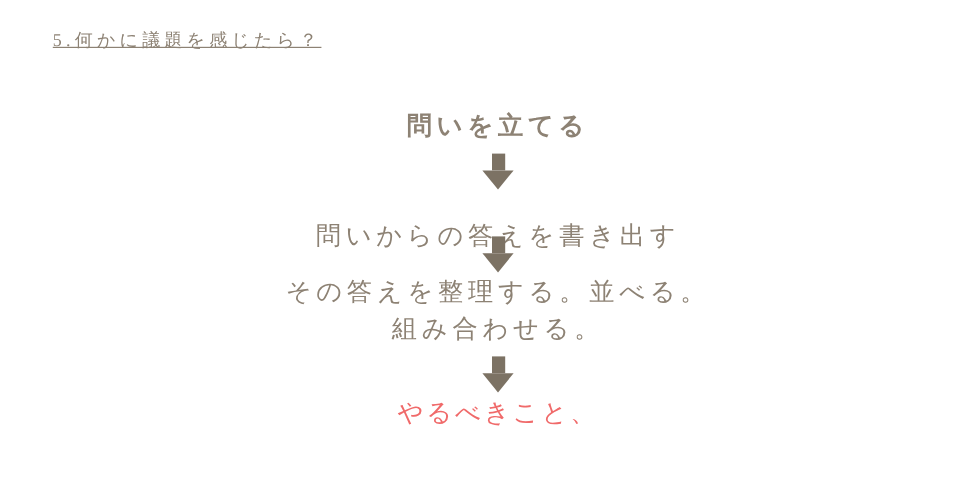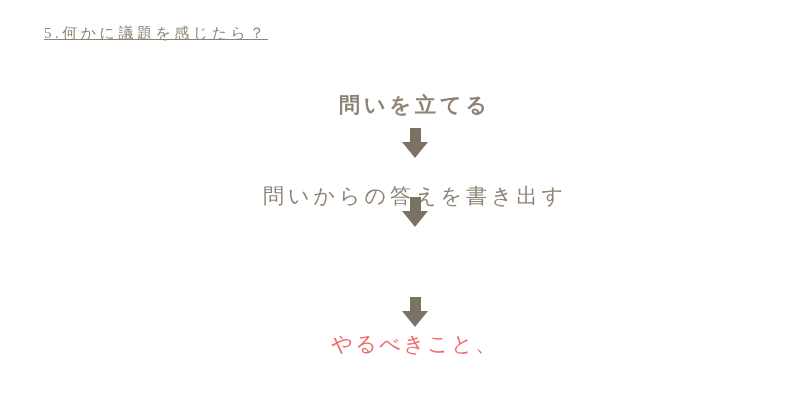--- a/index.html
+++ b/index.html
@@ -95,20 +95,22 @@
   <div class="step step-2">
     <span class="line">問いからの答えを書き出す</span>
   </div>
 
   <div class="arrow arrow-2">
     <span class="stem"></span>
     <span class="head"></span>
   </div>
 
   <div class="step step-3">
+    <span class="line">その答えを整理する。並べる。</span>
+    <span class="line">組み合わせる。</span>
   </div>
 
   <div class="arrow arrow-3">
     <span class="stem"></span>
     <span class="head"></span>
   </div>
 
   <div class="conclusion">
     <span class="line line-1">やるべきこと、</span>
   </div>

